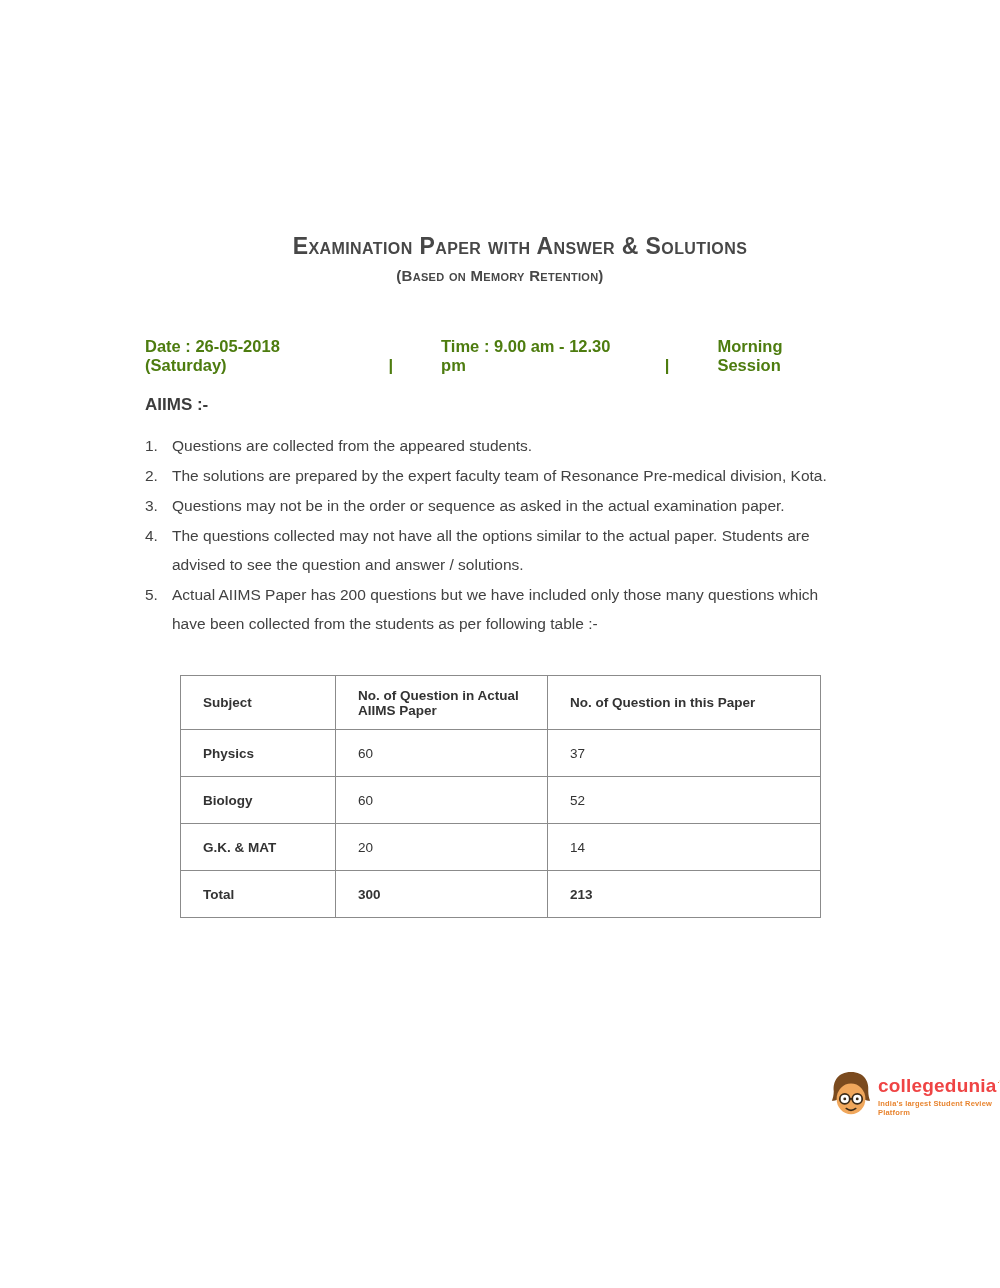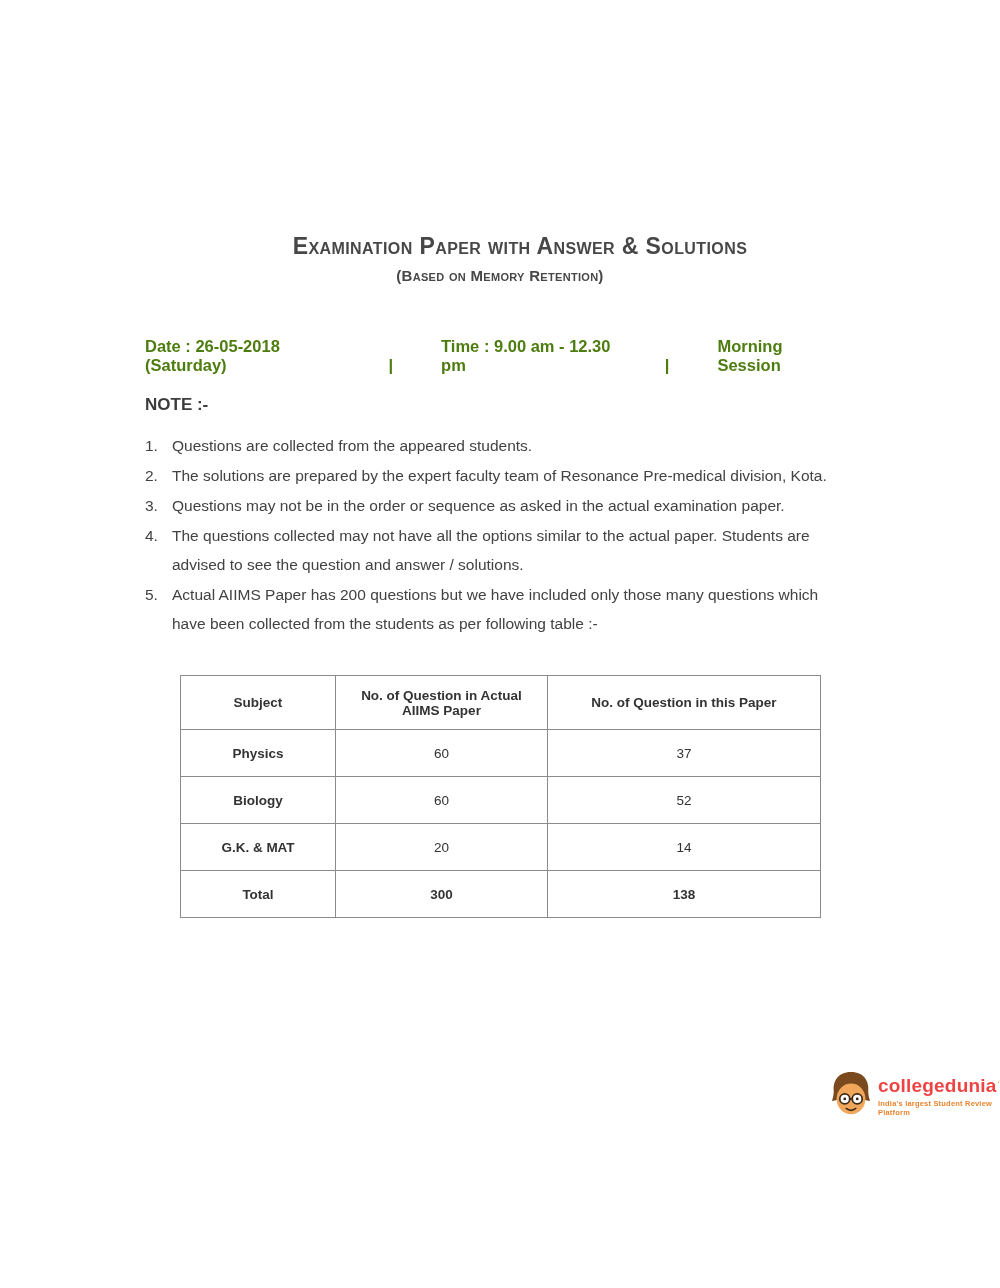--- a/index.html
+++ b/index.html
@@ -44,23 +44,23 @@
   }
   .note-item .note-num { position: absolute; left: 0; top: 0; }
 
   
   .question-table {
     position: absolute; top: 675px; left: 180px; width: 640px;
     border-collapse: collapse; table-layout: fixed;
   }
   .question-table th, .question-table td {
     border: 1px solid #8b8b8b;
-    text-align: center; vertical-align: middle;
+    text-align: left; vertical-align: middle;
     font-size: 13.5px; color: #333;
-    padding: 4px 16px;
+    padding: 4px 22px;
   }
   .question-table col.c-subject { width: 155px; }
   .question-table col.c-actual  { width: 212px; }
   .question-table col.c-paper   { width: 273px; }
   .question-table th { font-weight: bold; height: 54px; }
   .question-table td { height: 47px; font-weight: normal; }
   .question-table td.cell-subject { font-weight: bold; }
   .question-table tr.total-row td { font-weight: bold; }
 
   
@@ -84,21 +84,21 @@
 
   <div class="meta-line">
     <span>Date :  26-05-2018 (Saturday)</span>
     <span>|</span>
     <span>Time :  9.00 am - 12.30 pm</span>
     <span>|</span>
     <span>Morning Session</span>
   </div>
 
   <div class="note-section">
-    <div class="note-heading">NOTE :-</div>
+    <div class="note-heading">AIIMS :-</div>
 
     <div class="note-item">
       <span class="note-num">1.</span>
       <span>Questions are collected from the appeared students.</span>
     </div>
     <div class="note-item">
       <span class="note-num">2.</span>
       <span>The solutions are prepared by the expert faculty team of Resonance Pre-medical division, Kota.</span>
     </div>
     <div class="note-item">
@@ -140,21 +140,21 @@
         <td>52</td>
       </tr>
       <tr>
         <td class="cell-subject">G.K. &amp; MAT</td>
         <td>20</td>
         <td>14</td>
       </tr>
       <tr class="total-row">
         <td class="cell-subject">Total</td>
         <td>300</td>
-        <td>138</td>
+        <td>213</td>
       </tr>
     </tbody>
   </table>
 
   <div class="logo">
     <svg class="logo-mascot" viewBox="0 0 48 54" xmlns="http://www.w3.org/2000/svg">
 
       <path d="M24 2 C10 2 5 12 6 22 C6 26 5 30 4 32 C9 32 12 30 14 26 L34 26 C36 30 39 32 44 32 C43 30 42 26 42 22 C43 12 38 2 24 2 Z" fill="#7a4a1e"></path>
 
       <ellipse cx="24" cy="30" rx="15" ry="16" fill="#f0a75c"></ellipse>

